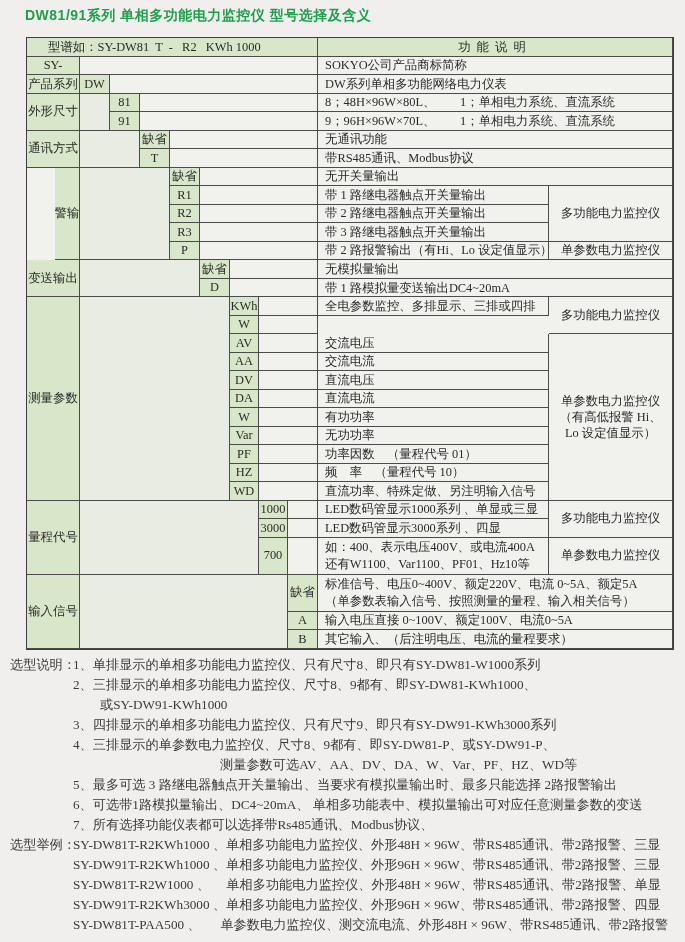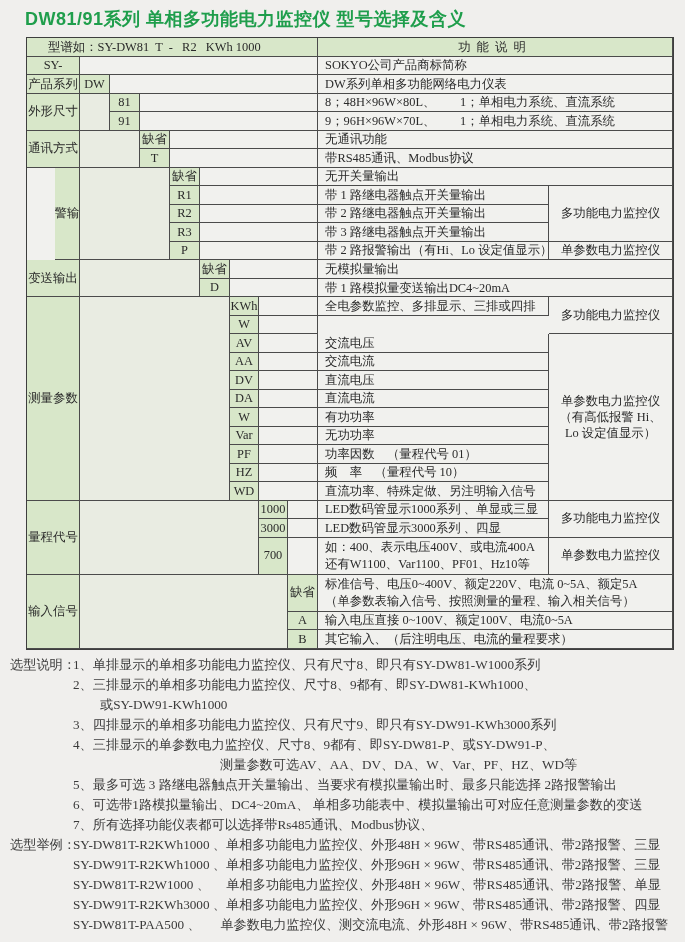--- a/index.html
+++ b/index.html
@@ -8,21 +8,21 @@
     background:#f0efed;
     font-family:"Liberation Serif","DejaVu Serif",serif;
     position:relative;
     overflow:hidden;
   }
   .page { position:absolute; inset:0; }
 
   .title {
     position:absolute; left:25px; top:7px; margin:0;
     font-family:"Liberation Sans","DejaVu Sans",sans-serif;
-    font-size:18px; font-weight:bold; color:#1f9e4c;
+    font-size:14px; font-weight:bold; color:#1f9e4c;
     letter-spacing:0.5px; white-space:pre;
   }
 
   .model-table {
     position:absolute; left:26px; top:37px;
     display:grid;
     grid-template-rows:repeat(33, 18.5px);
     border:1.5px solid #3e3e3e;
     background:#f1f1ee;
   }

